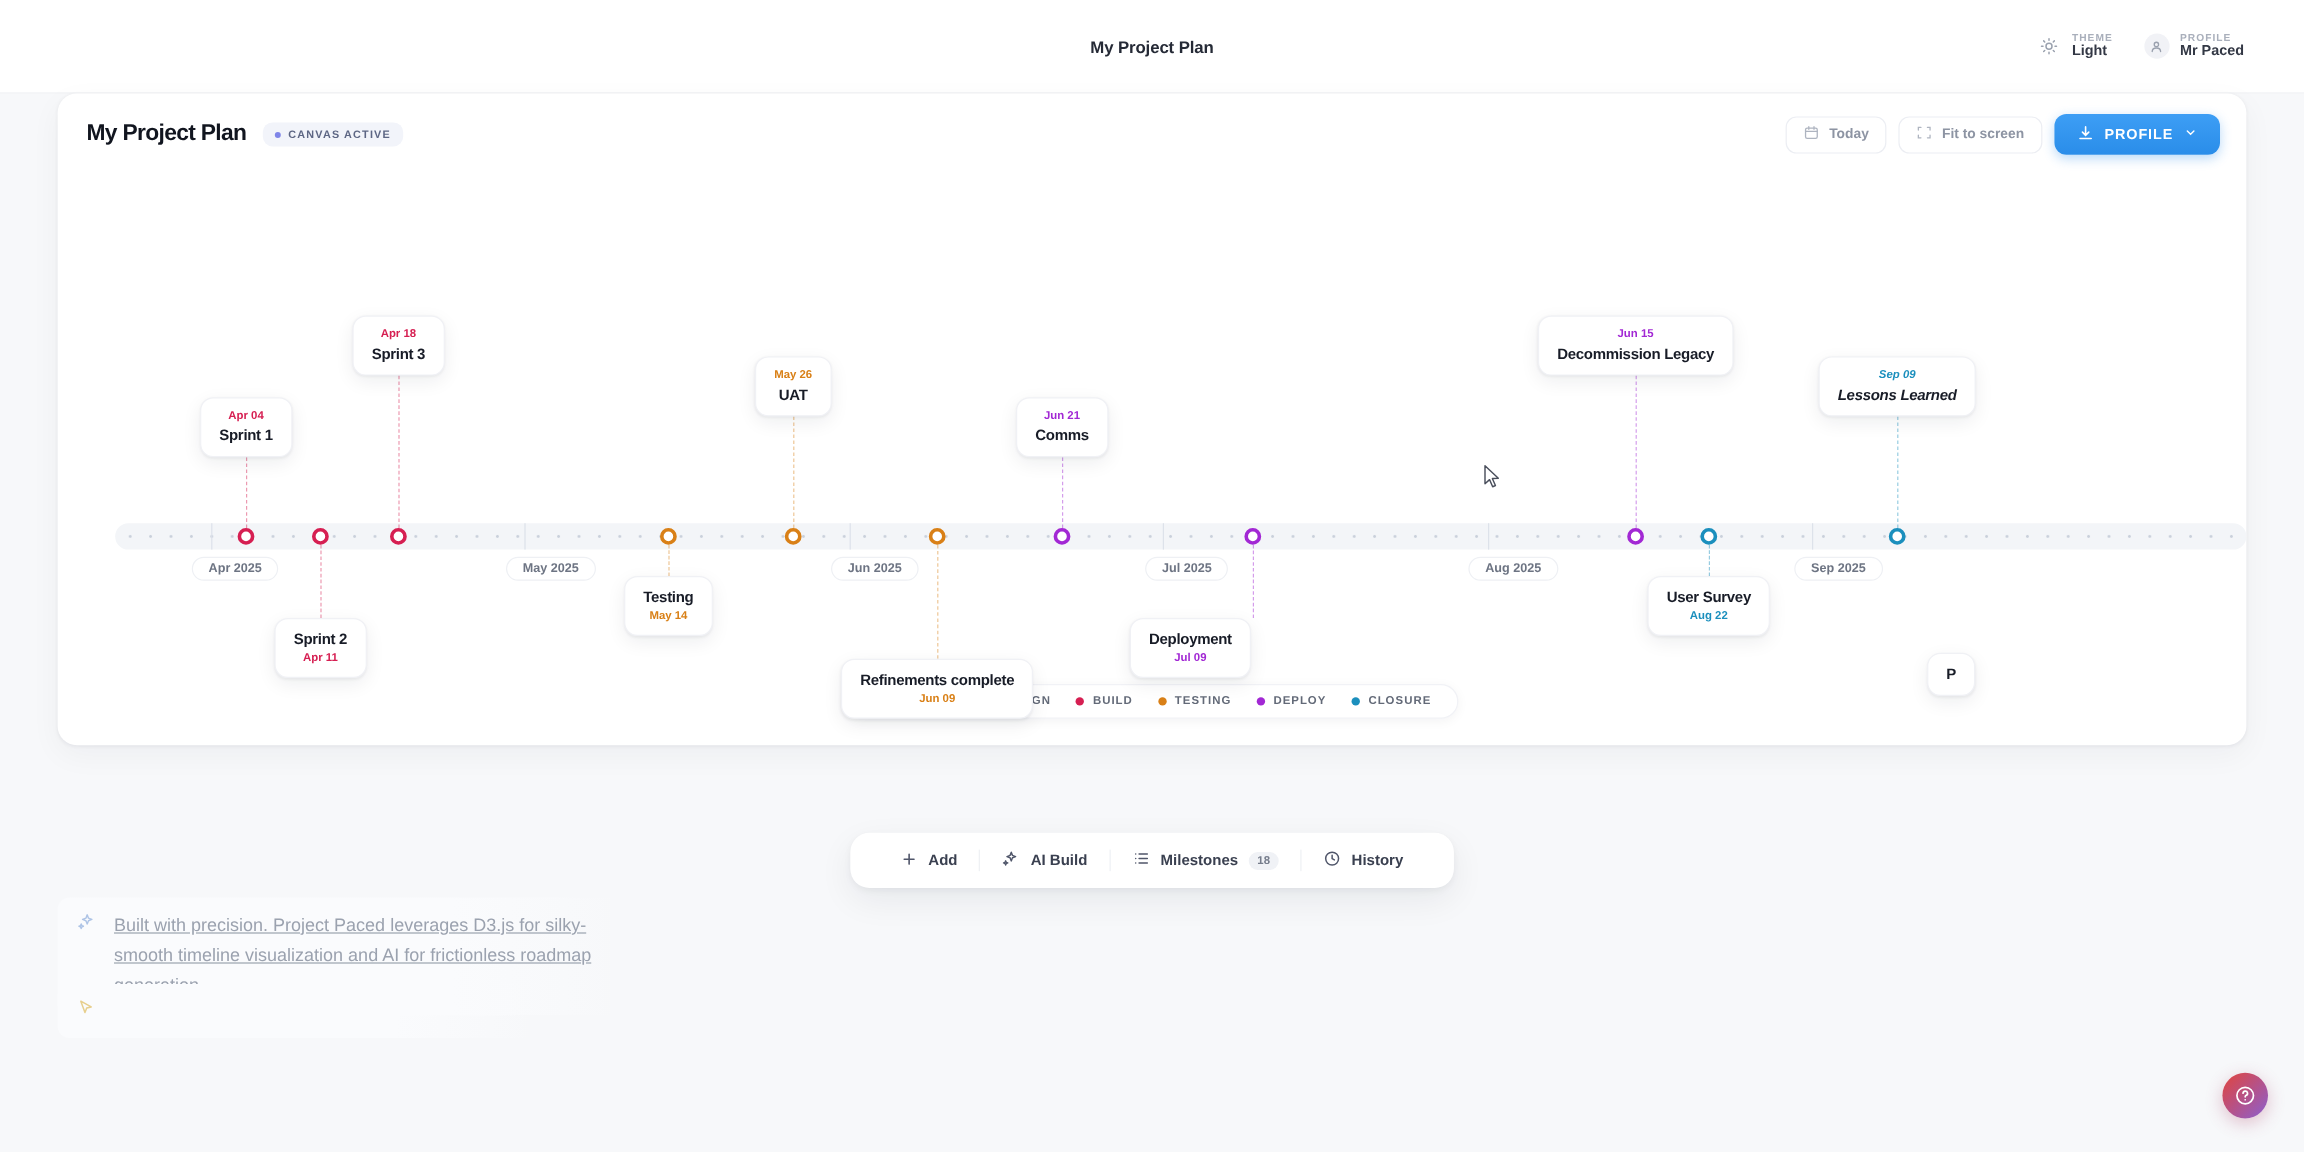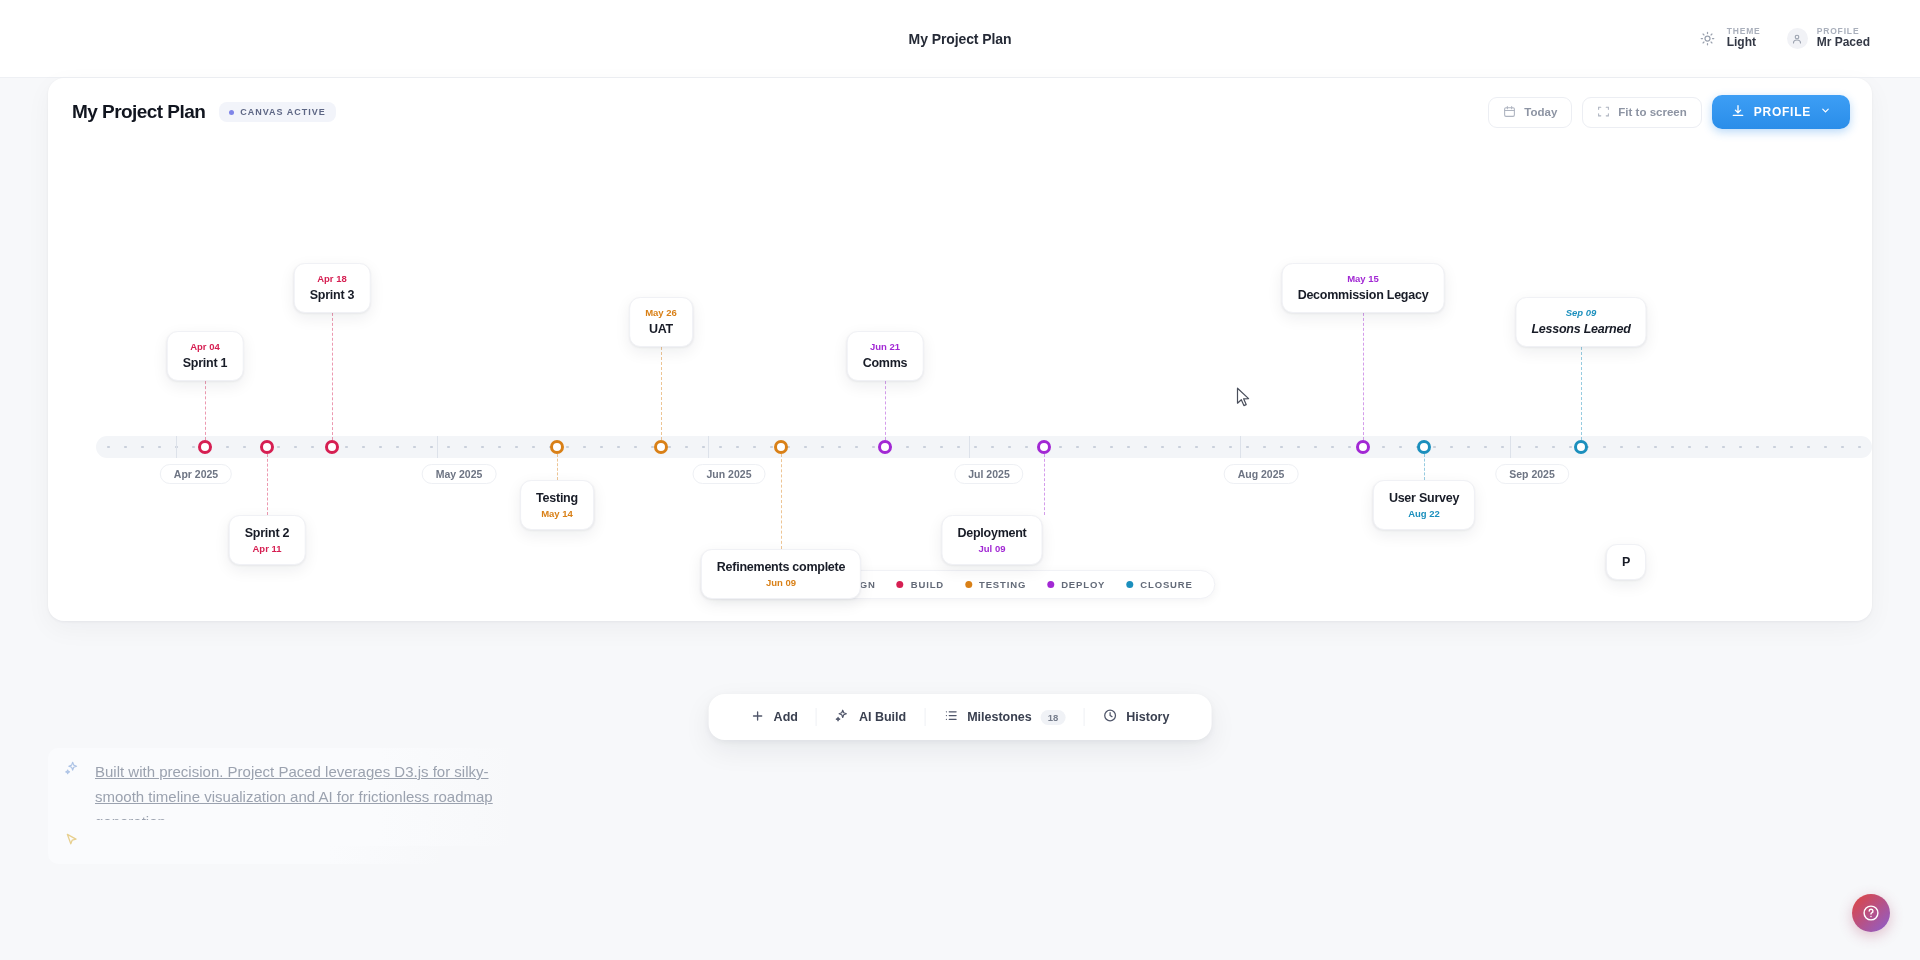--- a/index.html
+++ b/index.html
@@ -335,21 +335,21 @@
         </div>
         <div class="connector" style="left: 837px; border-left-color: rgb(162, 40, 212); opacity: 0.45; top: 230px; height: 64px;"></div>
         <div class="marker" style="left: 996px; border-color: rgb(162, 40, 212);"></div>
         <div class="mcard" style="left: 944px; top: 369px;">
           <div class="mtitle">Deployment</div>
           <div class="mdate" style="color: rgb(162, 40, 212);">Jul 09</div>
         </div>
         <div class="connector" style="left: 996px; border-left-color: rgb(162, 40, 212); opacity: 0.45; top: 308px; height: 61px;"></div>
         <div class="marker" style="left: 1315px; border-color: rgb(162, 40, 212);"></div>
         <div class="mcard" style="left: 1315px; top: 117px;">
-          <div class="mdate" style="color: rgb(162, 40, 212);">May 15</div>
+          <div class="mdate" style="color: rgb(162, 40, 212);">Jun 15</div>
           <div class="mtitle">Decommission Legacy</div>
         </div>
         <div class="connector" style="left: 1315px; border-left-color: rgb(162, 40, 212); opacity: 0.45; top: 162px; height: 132px;"></div>
         <div class="marker" style="left: 1376px; border-color: rgb(27, 143, 189);"></div>
         <div class="mcard" style="left: 1376px; top: 334px;">
           <div class="mtitle">User Survey</div>
           <div class="mdate" style="color: rgb(27, 143, 189);">Aug 22</div>
         </div>
         <div class="connector" style="left: 1376px; border-left-color: rgb(27, 143, 189); opacity: 0.45; top: 308px; height: 26px;"></div>
         <div class="marker" style="left: 1533px; border-color: rgb(27, 143, 189);"></div>

